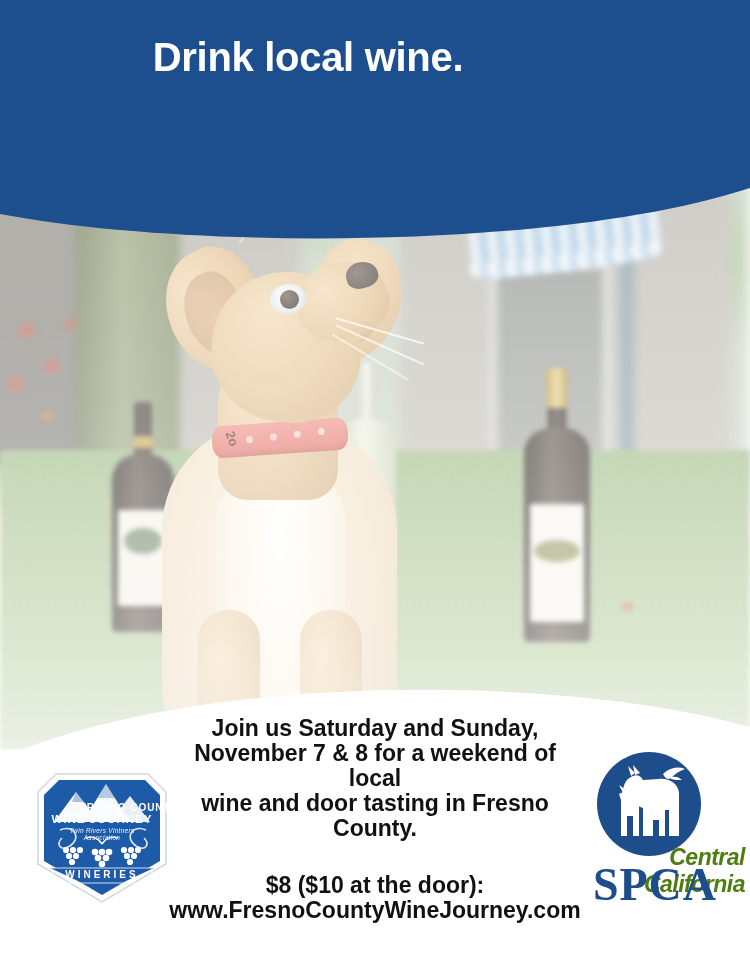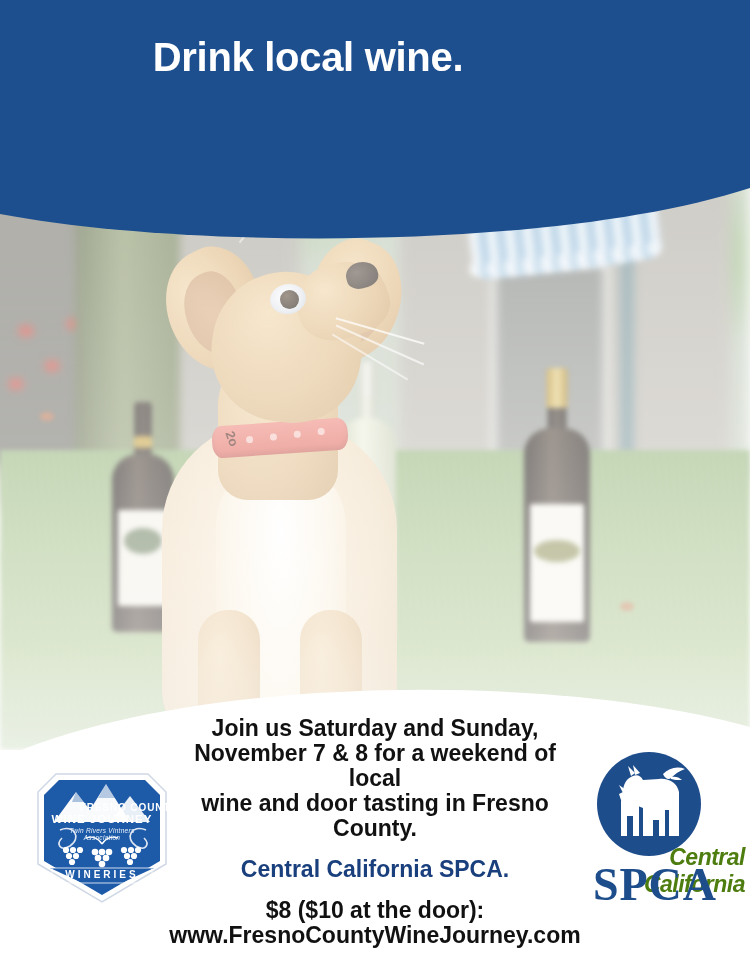--- a/index.html
+++ b/index.html
@@ -305,21 +305,20 @@
       <path d="M0,290 H750 V46 C560,-8 190,-8 0,78 Z" fill="#ffffff"></path>
     </svg>
 
     <div class="bottom-content">
 
       <div class="copy">
         <p>Join us Saturday and Sunday,</p>
         <p>November 7 &amp; 8 for a weekend of local</p>
         <p>wine and door tasting in Fresno County.</p>
         <div class="gap"></div>
-        <p class="blue">Central California SPCA.</p>
         <div class="gap"></div>
         <p>$8 ($10 at the door):</p>
         <p>www.FresnoCountyWineJourney.com</p>
       </div>
 
     </div>
   </div>
 
   <div class="wj-logo">
     <svg width="152" height="152" viewBox="0 0 152 152">

